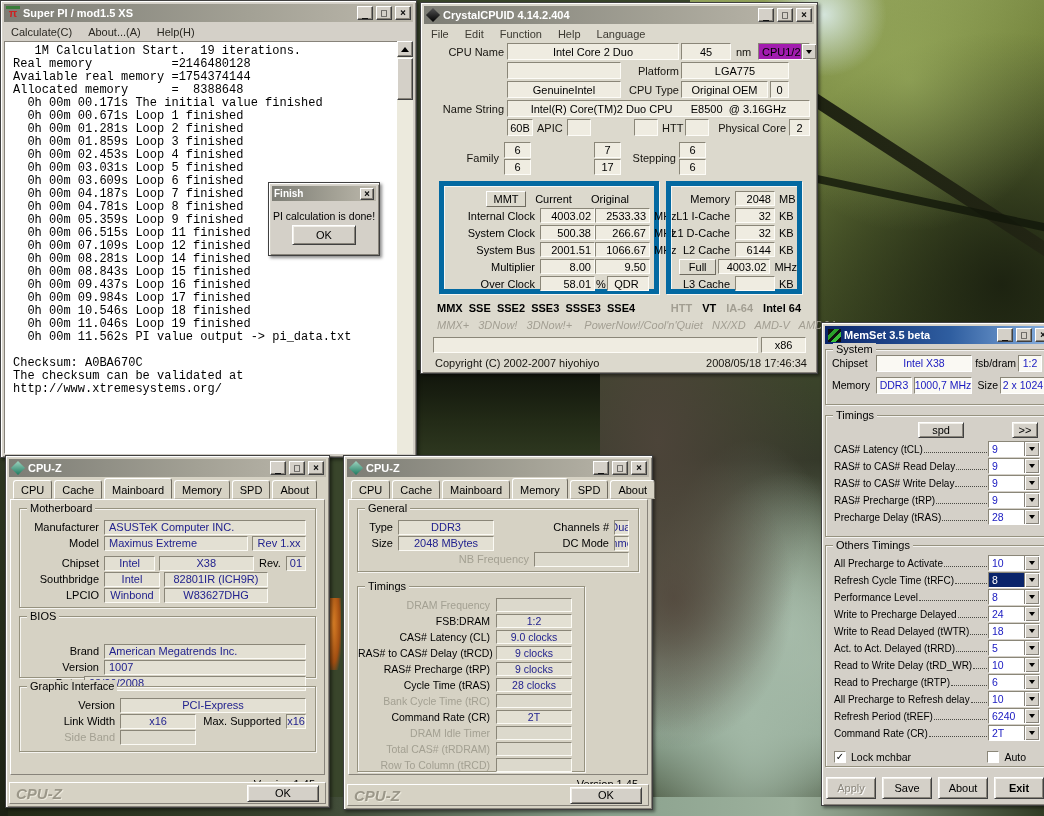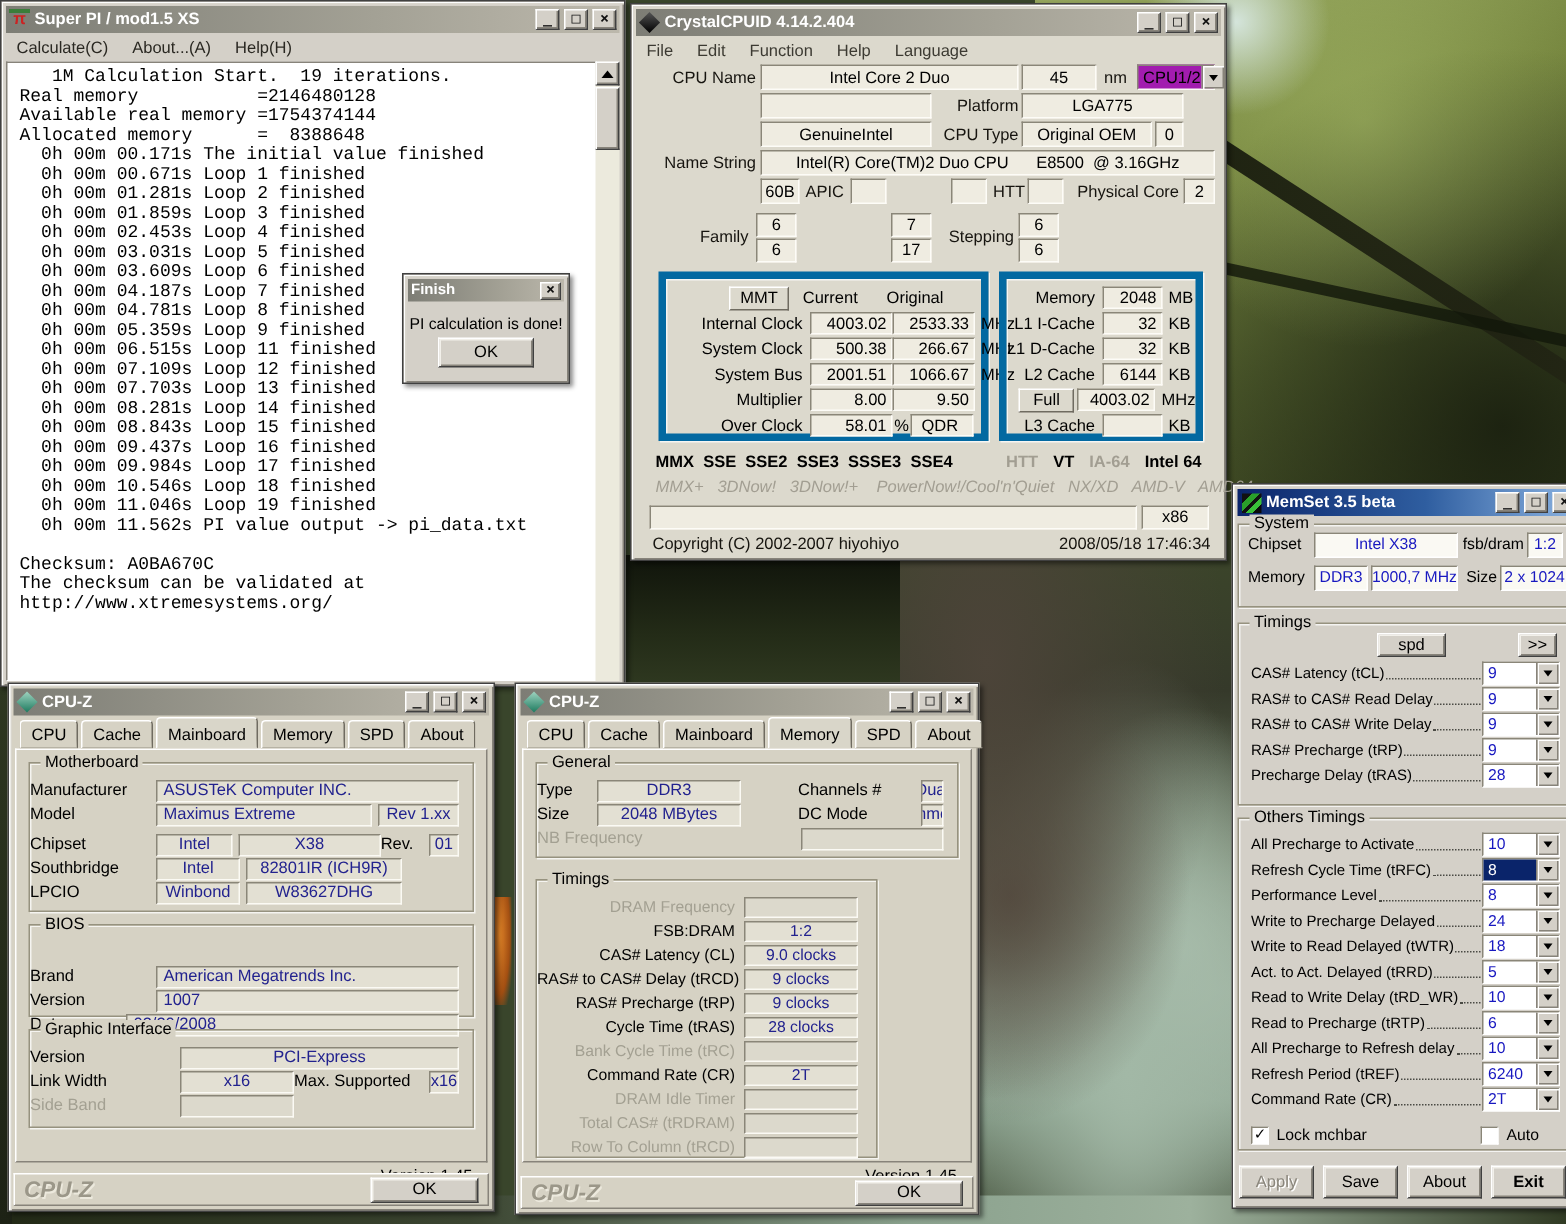--- a/index.html
+++ b/index.html
@@ -84,21 +84,21 @@
 
 
 .cpuz{background:#d6d2c4}
 .cpuz .tabs{position:absolute;left:7px;top:24px;display:flex;z-index:2}
 .cpuz .tab{height:19px;padding:3px 7px 0;font-size:11px;background:#d6d2c4;border:1px solid;border-color:#fff #6f6b60 #b6b2a4 #fff;border-radius:3px 3px 0 0;margin-right:2px;color:#000}
 .cpuz .tab.selected{height:21px;margin-top:-2px;background:#d9d6c9;border-bottom-color:#d9d6c9;padding-top:5px}
 .cpuz .panel{position:absolute;left:4px;right:4px;top:43px;height:276px;border:1px solid;border-color:#fff #87837a #87837a #fff;background:#d6d2c4}
 .cz-group{position:absolute;left:8px;right:8px;border:1px solid #96927f;box-shadow:inset 1px 1px 0 rgba(255,255,255,.75),1px 1px 0 rgba(255,255,255,.75)}
 .cz-group .legend{background:#d6d2c4}
 .cz-row{display:flex;align-items:center;height:16px;padding-right:9px}
-.cz-label{text-align:left;font-size:11px;padding-right:5px;flex:none;color:#000;white-space:nowrap}
+.cz-label{text-align:right;font-size:11px;padding-right:5px;flex:none;color:#000;white-space:nowrap}
 .cz-field{height:15px;background:#e3e0d3;border:1px solid;border-color:#8a8678 #fbfaf4 #fbfaf4 #8a8678;font-size:11px;color:#22228e;display:flex;align-items:center;justify-content:center;white-space:nowrap;overflow:hidden}
 .cz-field.lft{justify-content:flex-start;padding-left:4px}
 .cz-row.disabled .cz-label{color:#a3a092}
 .cz-row.disabled .cz-field{background:#dcd9cc;color:transparent}
 .tm-row{display:flex;align-items:center;height:16px}
 .tm-label{width:138px;text-align:right;font-size:10.5px;padding-right:6px;flex:none;color:#000;white-space:nowrap}
 .tm-field{width:76px;height:14px;background:#e3e0d3;border:1px solid;border-color:#8a8678 #fbfaf4 #fbfaf4 #8a8678;font-size:10.5px;color:#22228e;display:flex;align-items:center;justify-content:center;flex:none}
 .tm-row.disabled .tm-label{color:#a3a092}
 .tm-row.disabled .tm-field{background:#dcd9cc;color:transparent}
 .cpuz .version{position:absolute;right:14px;top:322px;font-size:11px;color:#000}
@@ -165,21 +165,20 @@
       <div class="pi-line">  0h 00m 01.281s Loop 2 finished</div>
       <div class="pi-line">  0h 00m 01.859s Loop 3 finished</div>
       <div class="pi-line">  0h 00m 02.453s Loop 4 finished</div>
       <div class="pi-line">  0h 00m 03.031s Loop 5 finished</div>
       <div class="pi-line">  0h 00m 03.609s Loop 6 finished</div>
       <div class="pi-line">  0h 00m 04.187s Loop 7 finished</div>
       <div class="pi-line">  0h 00m 04.781s Loop 8 finished</div>
       <div class="pi-line">  0h 00m 05.359s Loop 9 finished</div>
       <div class="pi-line">  0h 00m 06.515s Loop 11 finished</div>
       <div class="pi-line">  0h 00m 07.109s Loop 12 finished</div>
-      <div class="pi-line">  0h 00m 07.703s Loop 13 finished</div>
       <div class="pi-line">  0h 00m 08.281s Loop 14 finished</div>
       <div class="pi-line">  0h 00m 08.843s Loop 15 finished</div>
       <div class="pi-line">  0h 00m 09.437s Loop 16 finished</div>
       <div class="pi-line">  0h 00m 09.984s Loop 17 finished</div>
       <div class="pi-line">  0h 00m 10.546s Loop 18 finished</div>
       <div class="pi-line">  0h 00m 11.046s Loop 19 finished</div>
       <div class="pi-line">  0h 00m 11.562s PI value output -&gt; pi_data.txt</div>
       <div class="pi-line"></div>
       <div class="pi-line">Checksum: A0BA670C</div>
       <div class="pi-line">The checksum can be validated at</div>

